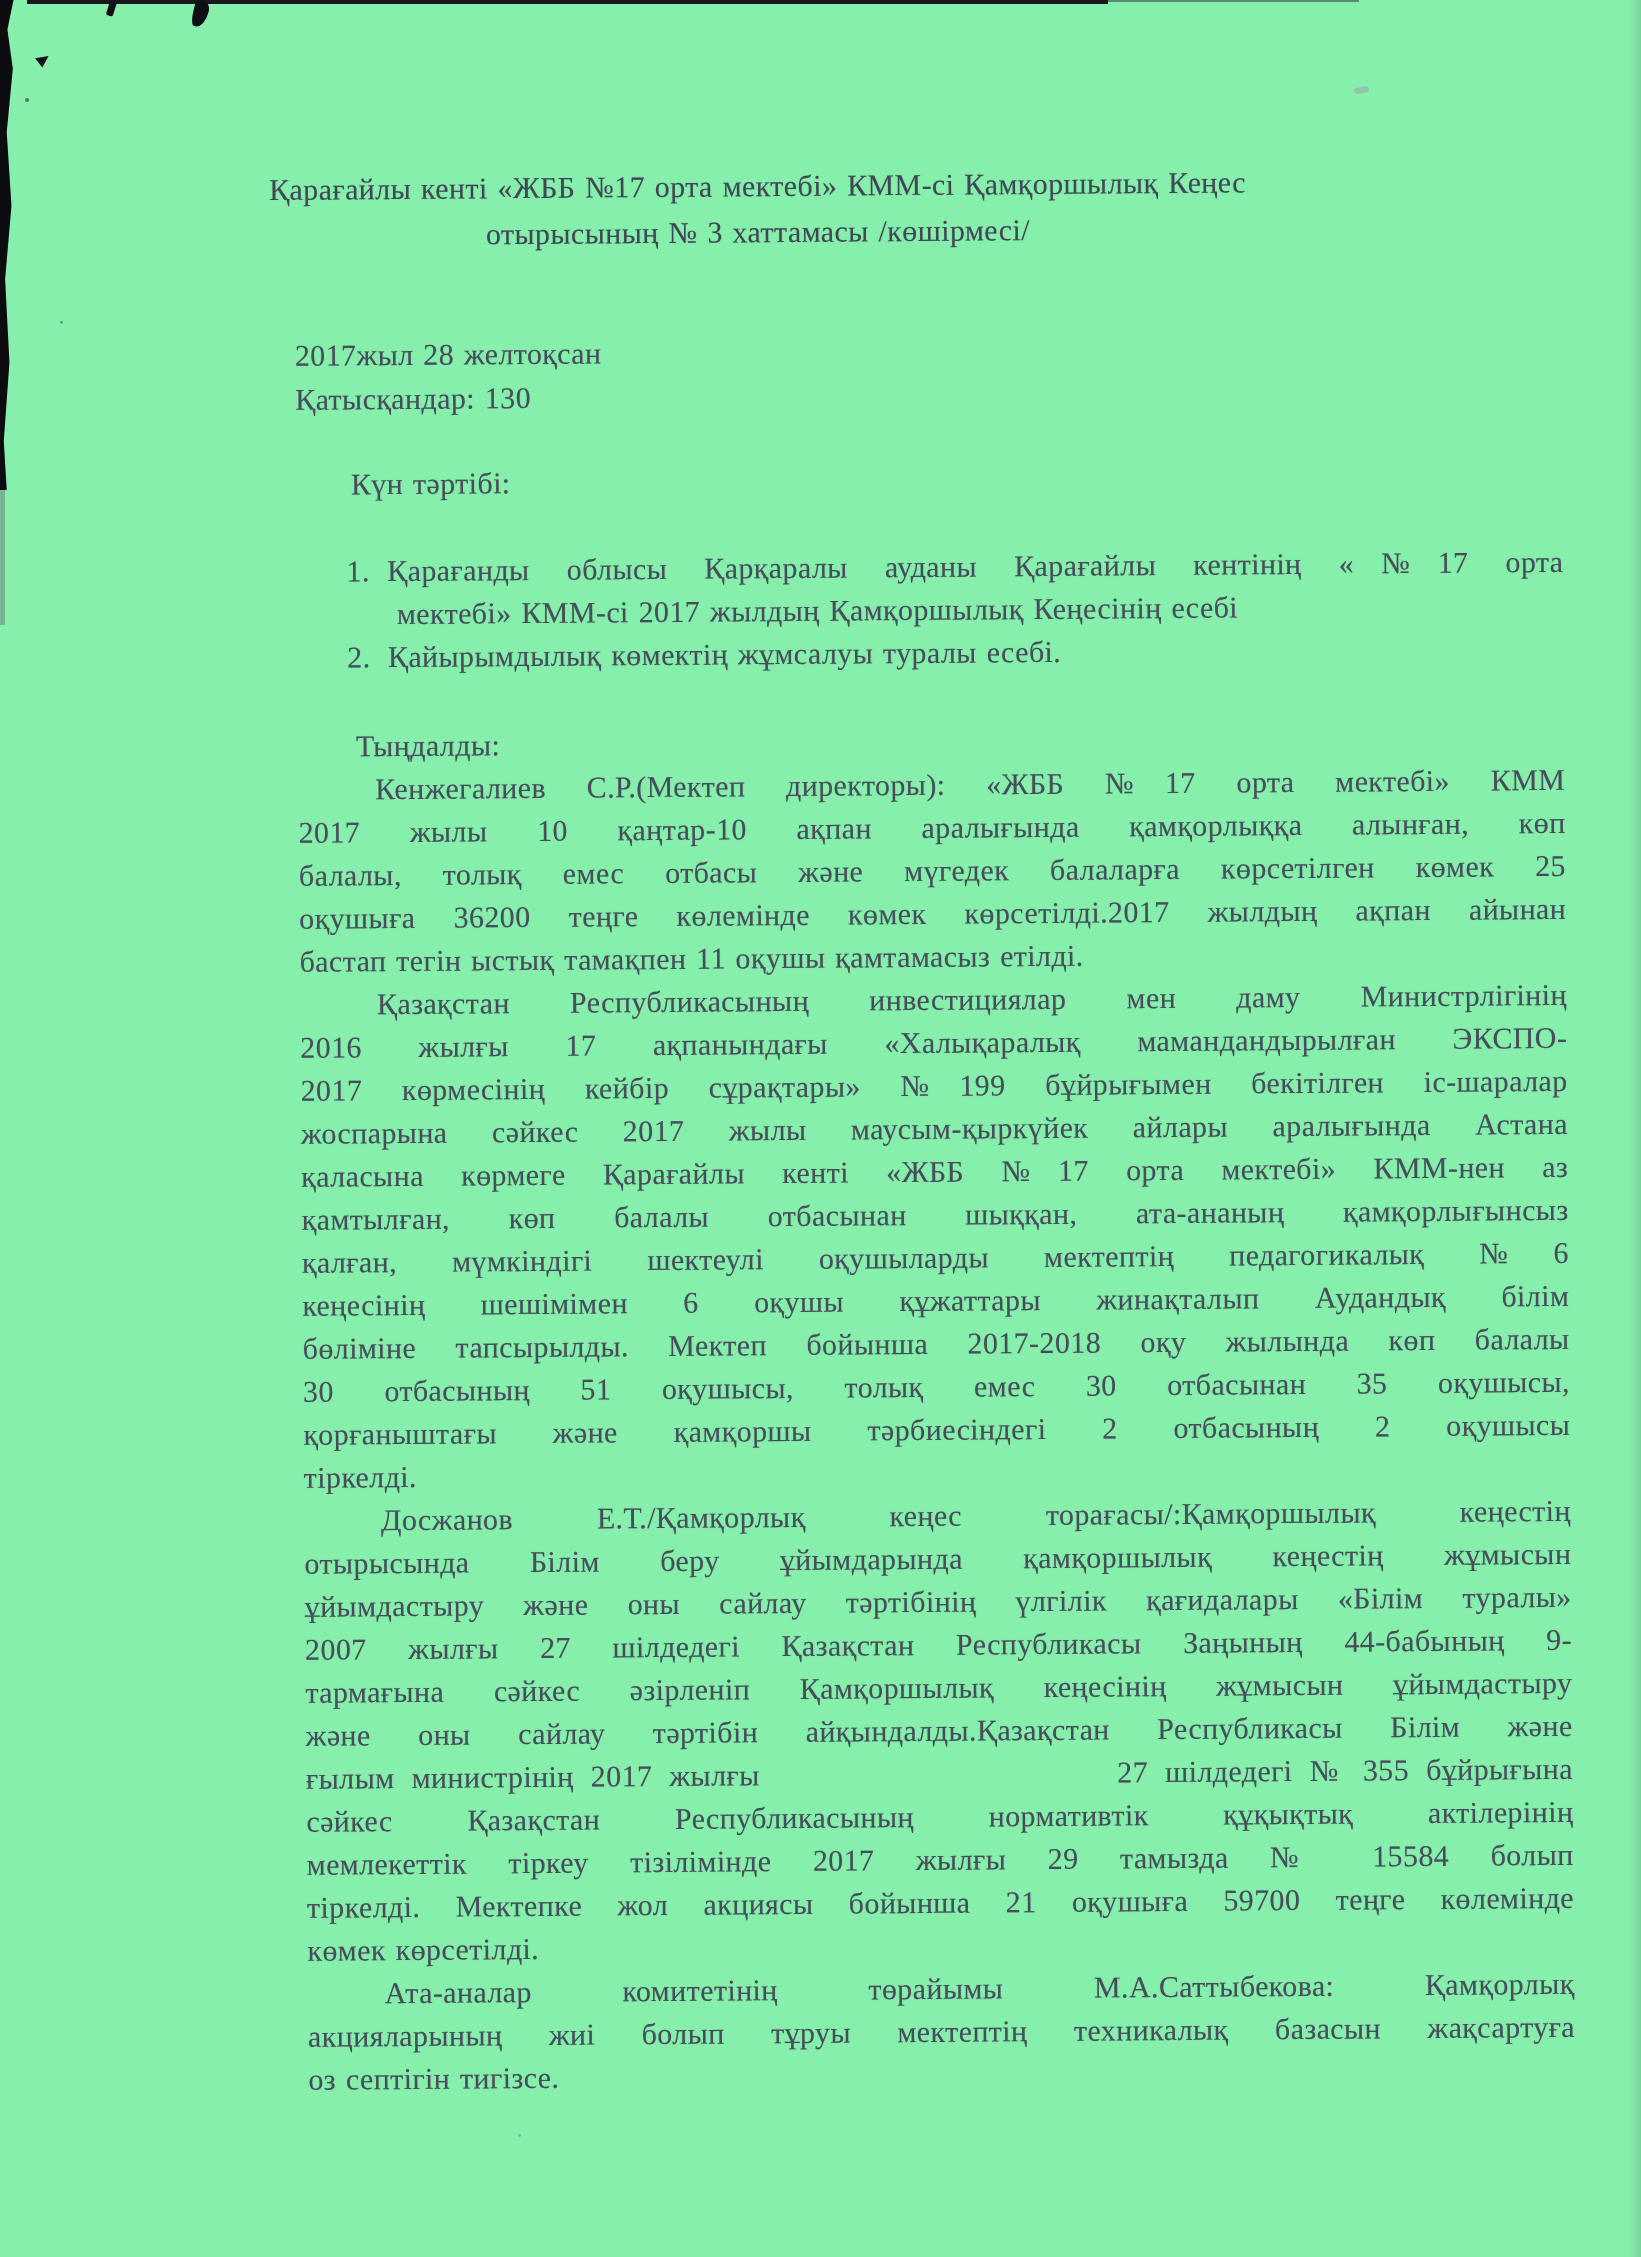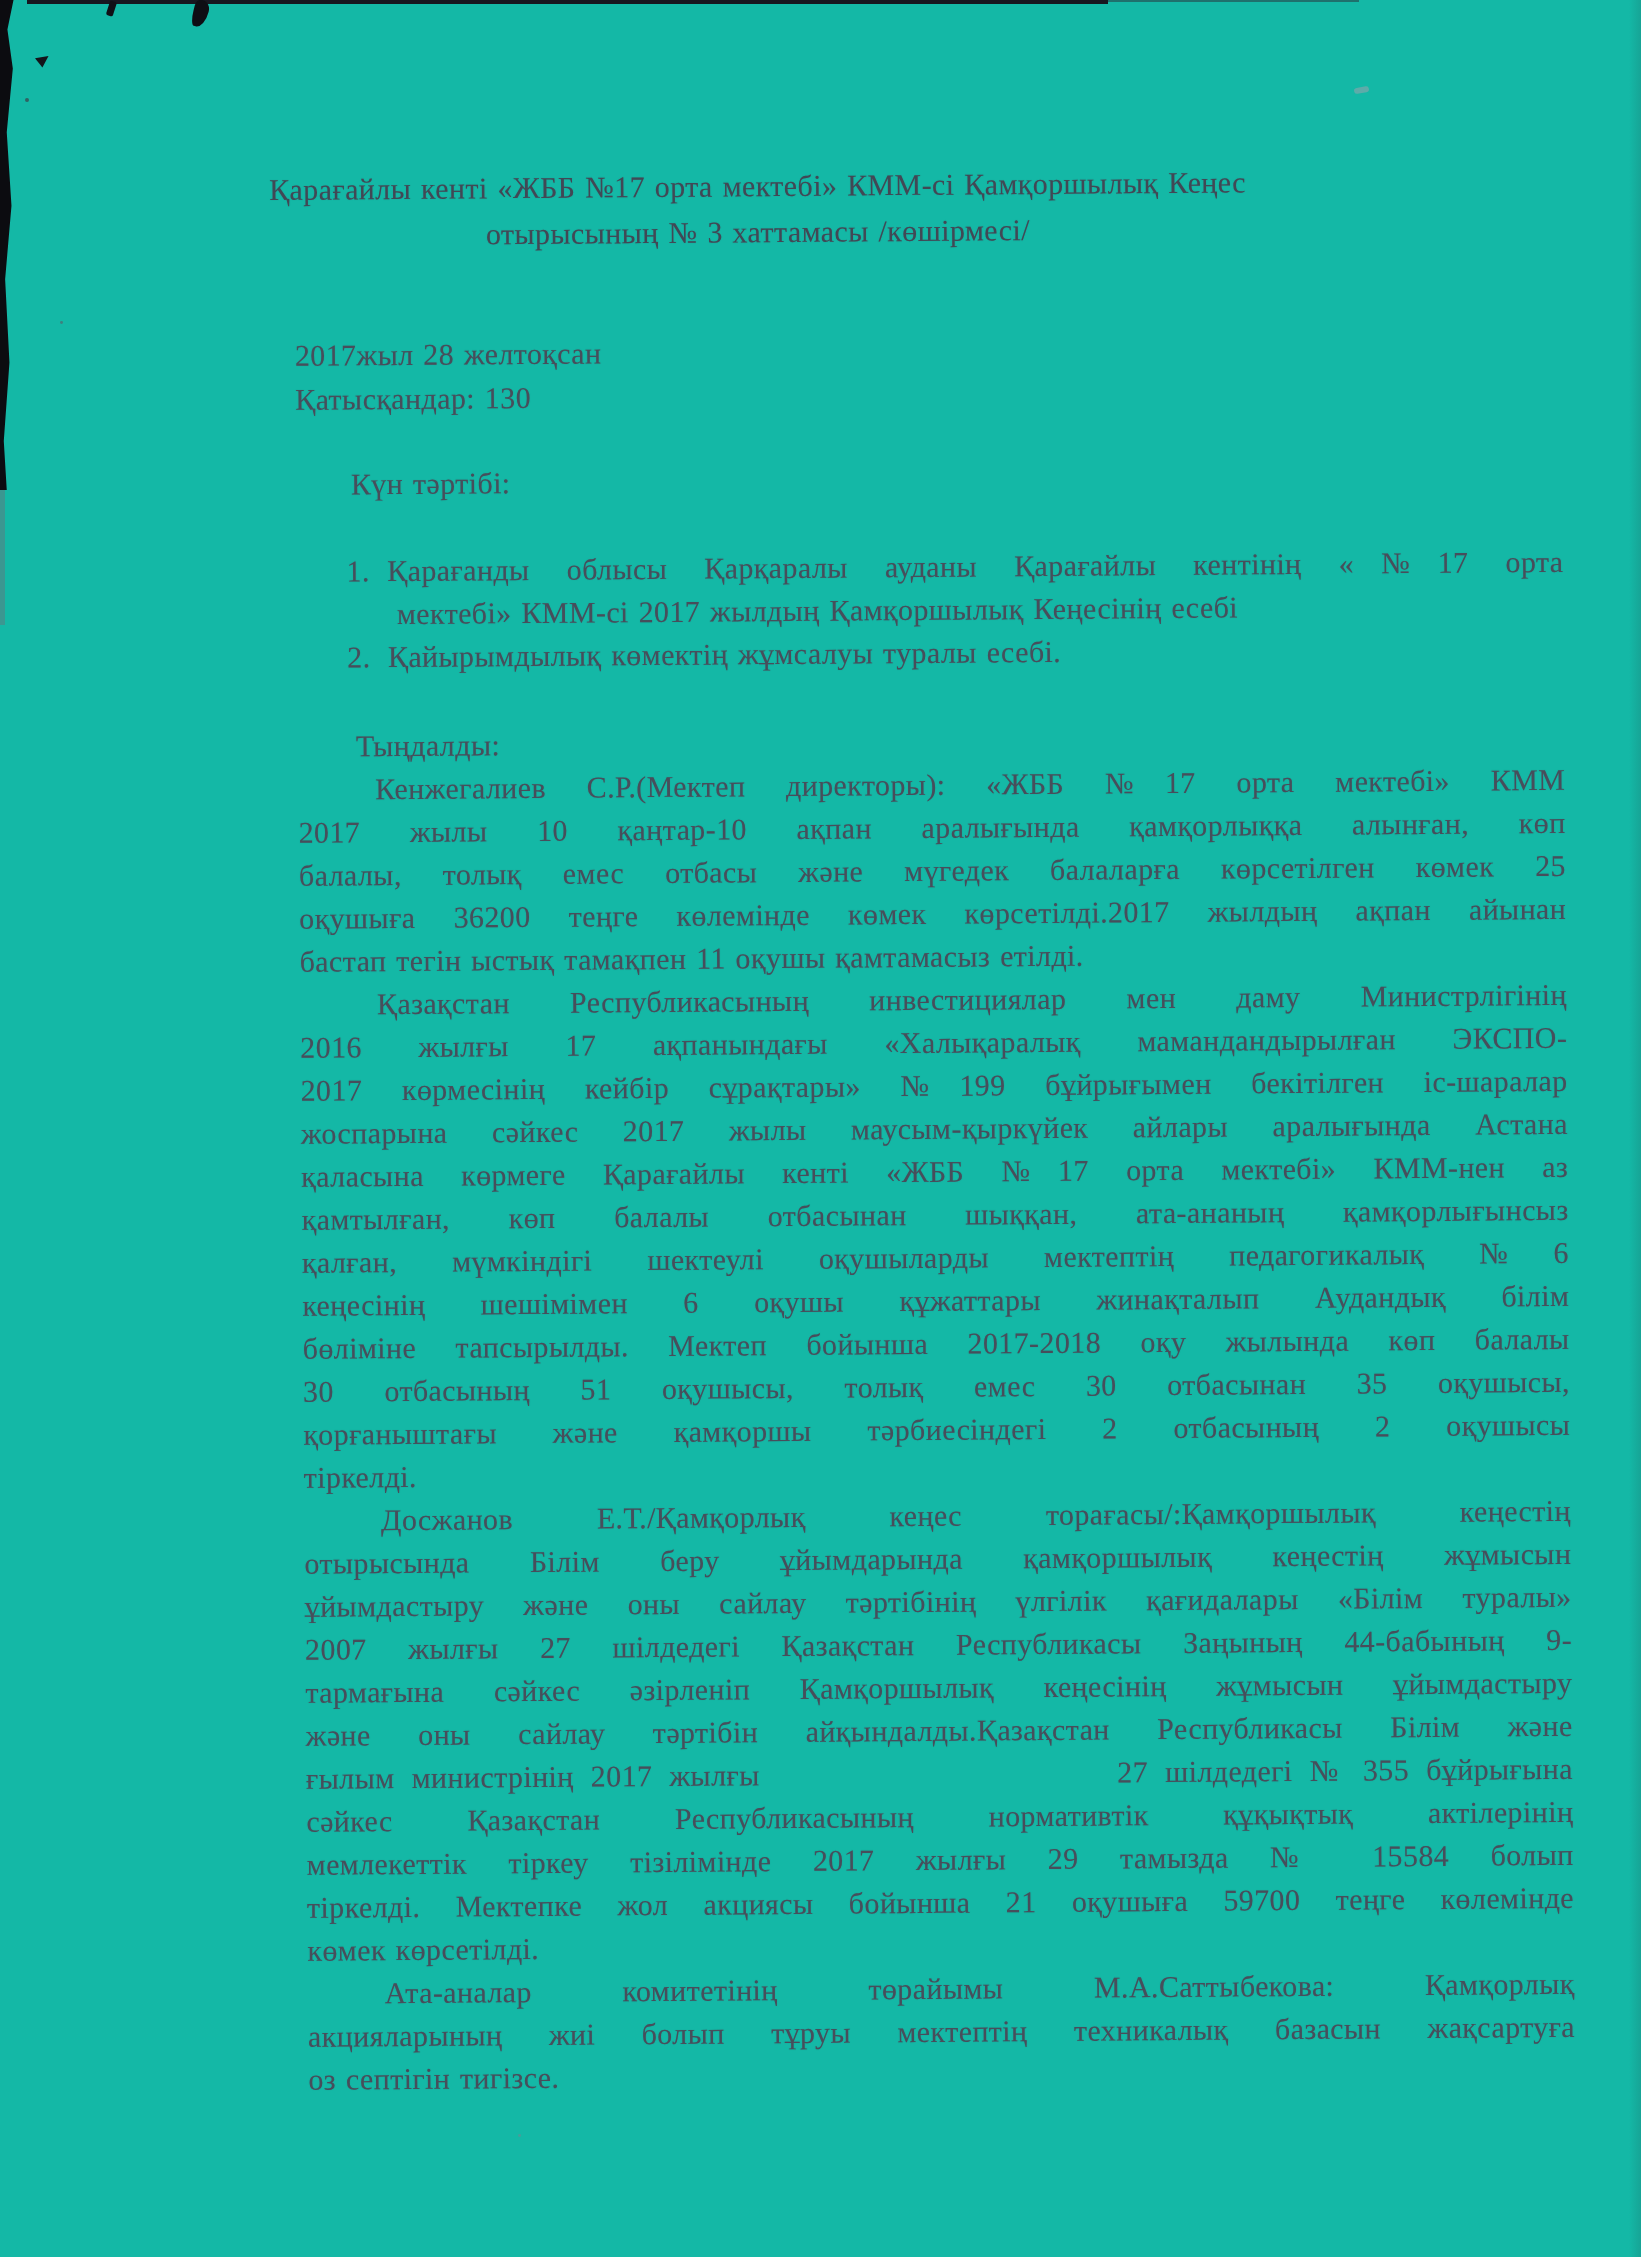--- a/index.html
+++ b/index.html
@@ -5,21 +5,21 @@
   html,body{margin:0;padding:0;}
   body{
     width:1641px;height:2257px;
     background:#fbfbfa;
     overflow:hidden;
     position:relative;
     font-family:"Liberation Serif","DejaVu Serif",serif;
   }
   .page{
     position:absolute;left:0;top:0;width:1641px;height:2257px;
-    background:#14b8a6;
+    background:#86efac;
   }
   .content{
     position:absolute;left:0;top:0;width:1641px;
     padding:164px 0 0 297px;
     box-sizing:border-box;
     transform:rotate(-0.45deg);
     transform-origin:40% 30%;
     color:#474e5b;
     font-size:30px;
     letter-spacing:0.4px;

